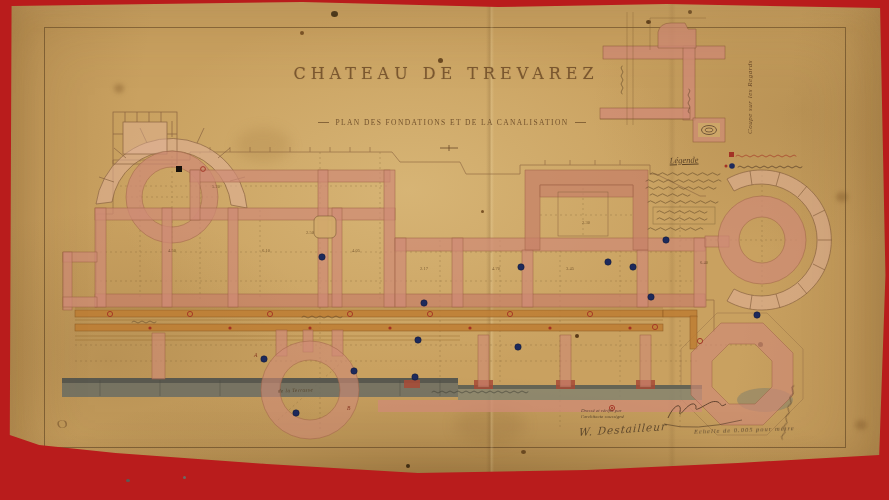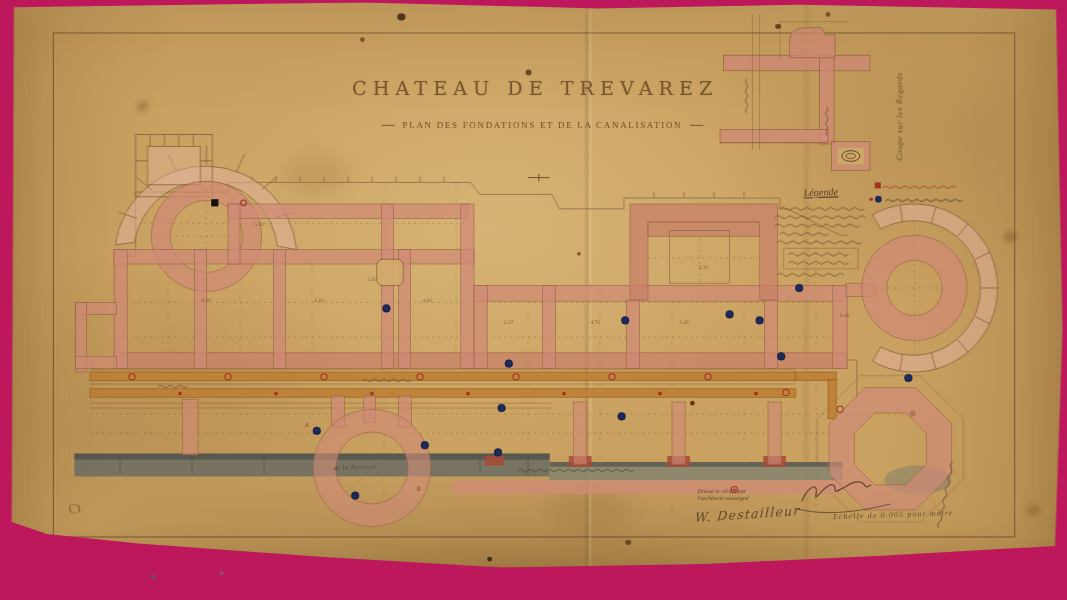--- a/index.html
+++ b/index.html
@@ -1,16 +1,16 @@
 <!DOCTYPE html>
 <html><head>
 <meta charset="utf-8">
 <style>
   html,body{margin:0;padding:0;}
-  .stage{position:relative;width:889px;height:500px;background:#be185d;overflow:hidden;
+  .stage{position:relative;width:889px;height:500px;background:#b91c1c;overflow:hidden;
          font-family:"Liberation Serif",serif;}
   .paper{position:absolute;left:0;top:0;width:889px;height:500px;background-color:#c9a160;
     background-image:
       radial-gradient(420px 260px at 46% 38%, rgba(226,196,134,.55), rgba(0,0,0,0) 70%),
       radial-gradient(300px 200px at 12% 72%, rgba(118,84,38,.20), rgba(0,0,0,0) 75%),
       radial-gradient(280px 190px at 90% 22%, rgba(130,95,45,.22), rgba(0,0,0,0) 75%),
       radial-gradient(520px 130px at 50% 96%, rgba(98,68,28,.30), rgba(0,0,0,0) 80%),
       linear-gradient(100deg, rgba(140,100,50,.28), rgba(0,0,0,0) 16%, rgba(0,0,0,0) 82%, rgba(140,100,50,.30));
     clip-path:polygon(1.3% 1.2%,34% .4%,56% 1.4%,75% .8%,99% 1.6%,99.6% 55%,98.9% 91%,
       83% 92.6%,66% 94%,47% 94.6%,30% 92.8%,13% 90.6%,4.4% 89%,1.1% 87%);
@@ -24,21 +24,21 @@
   .c1{left:486px;background:linear-gradient(90deg,rgba(0,0,0,0),rgba(92,62,26,.16) 45%,rgba(250,235,190,.20) 70%,rgba(0,0,0,0));}
   .c2{left:668px;background:linear-gradient(90deg,rgba(0,0,0,0),rgba(92,62,26,.10) 50%,rgba(0,0,0,0));}
   .spot{position:absolute;border-radius:50%;pointer-events:none;}
   svg.draw{position:absolute;left:0;top:0;}
   .txt{position:absolute;color:rgba(96,66,34,.88);white-space:nowrap;}
   .title-row{left:285px;top:64px;width:322px;display:flex;align-items:center;justify-content:center;gap:9px;}
   .title-word{font-family:"DejaVu Serif",serif;font-size:16px;letter-spacing:5px;
     color:rgba(118,84,46,.92);text-shadow:0 0 1px rgba(118,84,46,.4);}
   .dash{height:0;border-top:1.3px solid rgba(110,78,40,.75);}
   .d1{width:26px;} .d2{width:34px;}
-  .subtitle-row{left:318px;top:100px;width:268px;display:flex;align-items:center;justify-content:center;gap:6px;}
+  .subtitle-row{left:318px;top:118px;width:268px;display:flex;align-items:center;justify-content:center;gap:6px;}
   .subtitle-word{font-size:7.5px;letter-spacing:1.4px;color:rgba(104,72,38,.9);}
   .legend-heading{left:656px;top:155px;width:56px;text-align:center;font-style:italic;font-size:8.5px;
     text-decoration:underline;color:#5c4326;transform:rotate(-2deg);}
   .inset-caption{left:704px;top:93px;width:92px;text-align:center;font-style:italic;font-size:7px;
     color:#6b4a28;transform:rotate(-90deg);letter-spacing:.5px;}
   .drafted{left:581px;top:408px;font-style:italic;font-size:5px;color:rgba(74,56,38,.85);line-height:6px;}
   .architect-sig{left:579px;top:423px;font-family:"DejaVu Serif",serif;font-style:italic;font-size:10.5px;
     color:rgba(70,52,34,.8);transform:rotate(-4deg) skewX(-8deg);letter-spacing:1px;}
   .scale-note{left:694px;top:426px;font-style:italic;font-size:6.5px;color:rgba(74,56,38,.8);
     transform:rotate(-2deg);letter-spacing:1px;}

